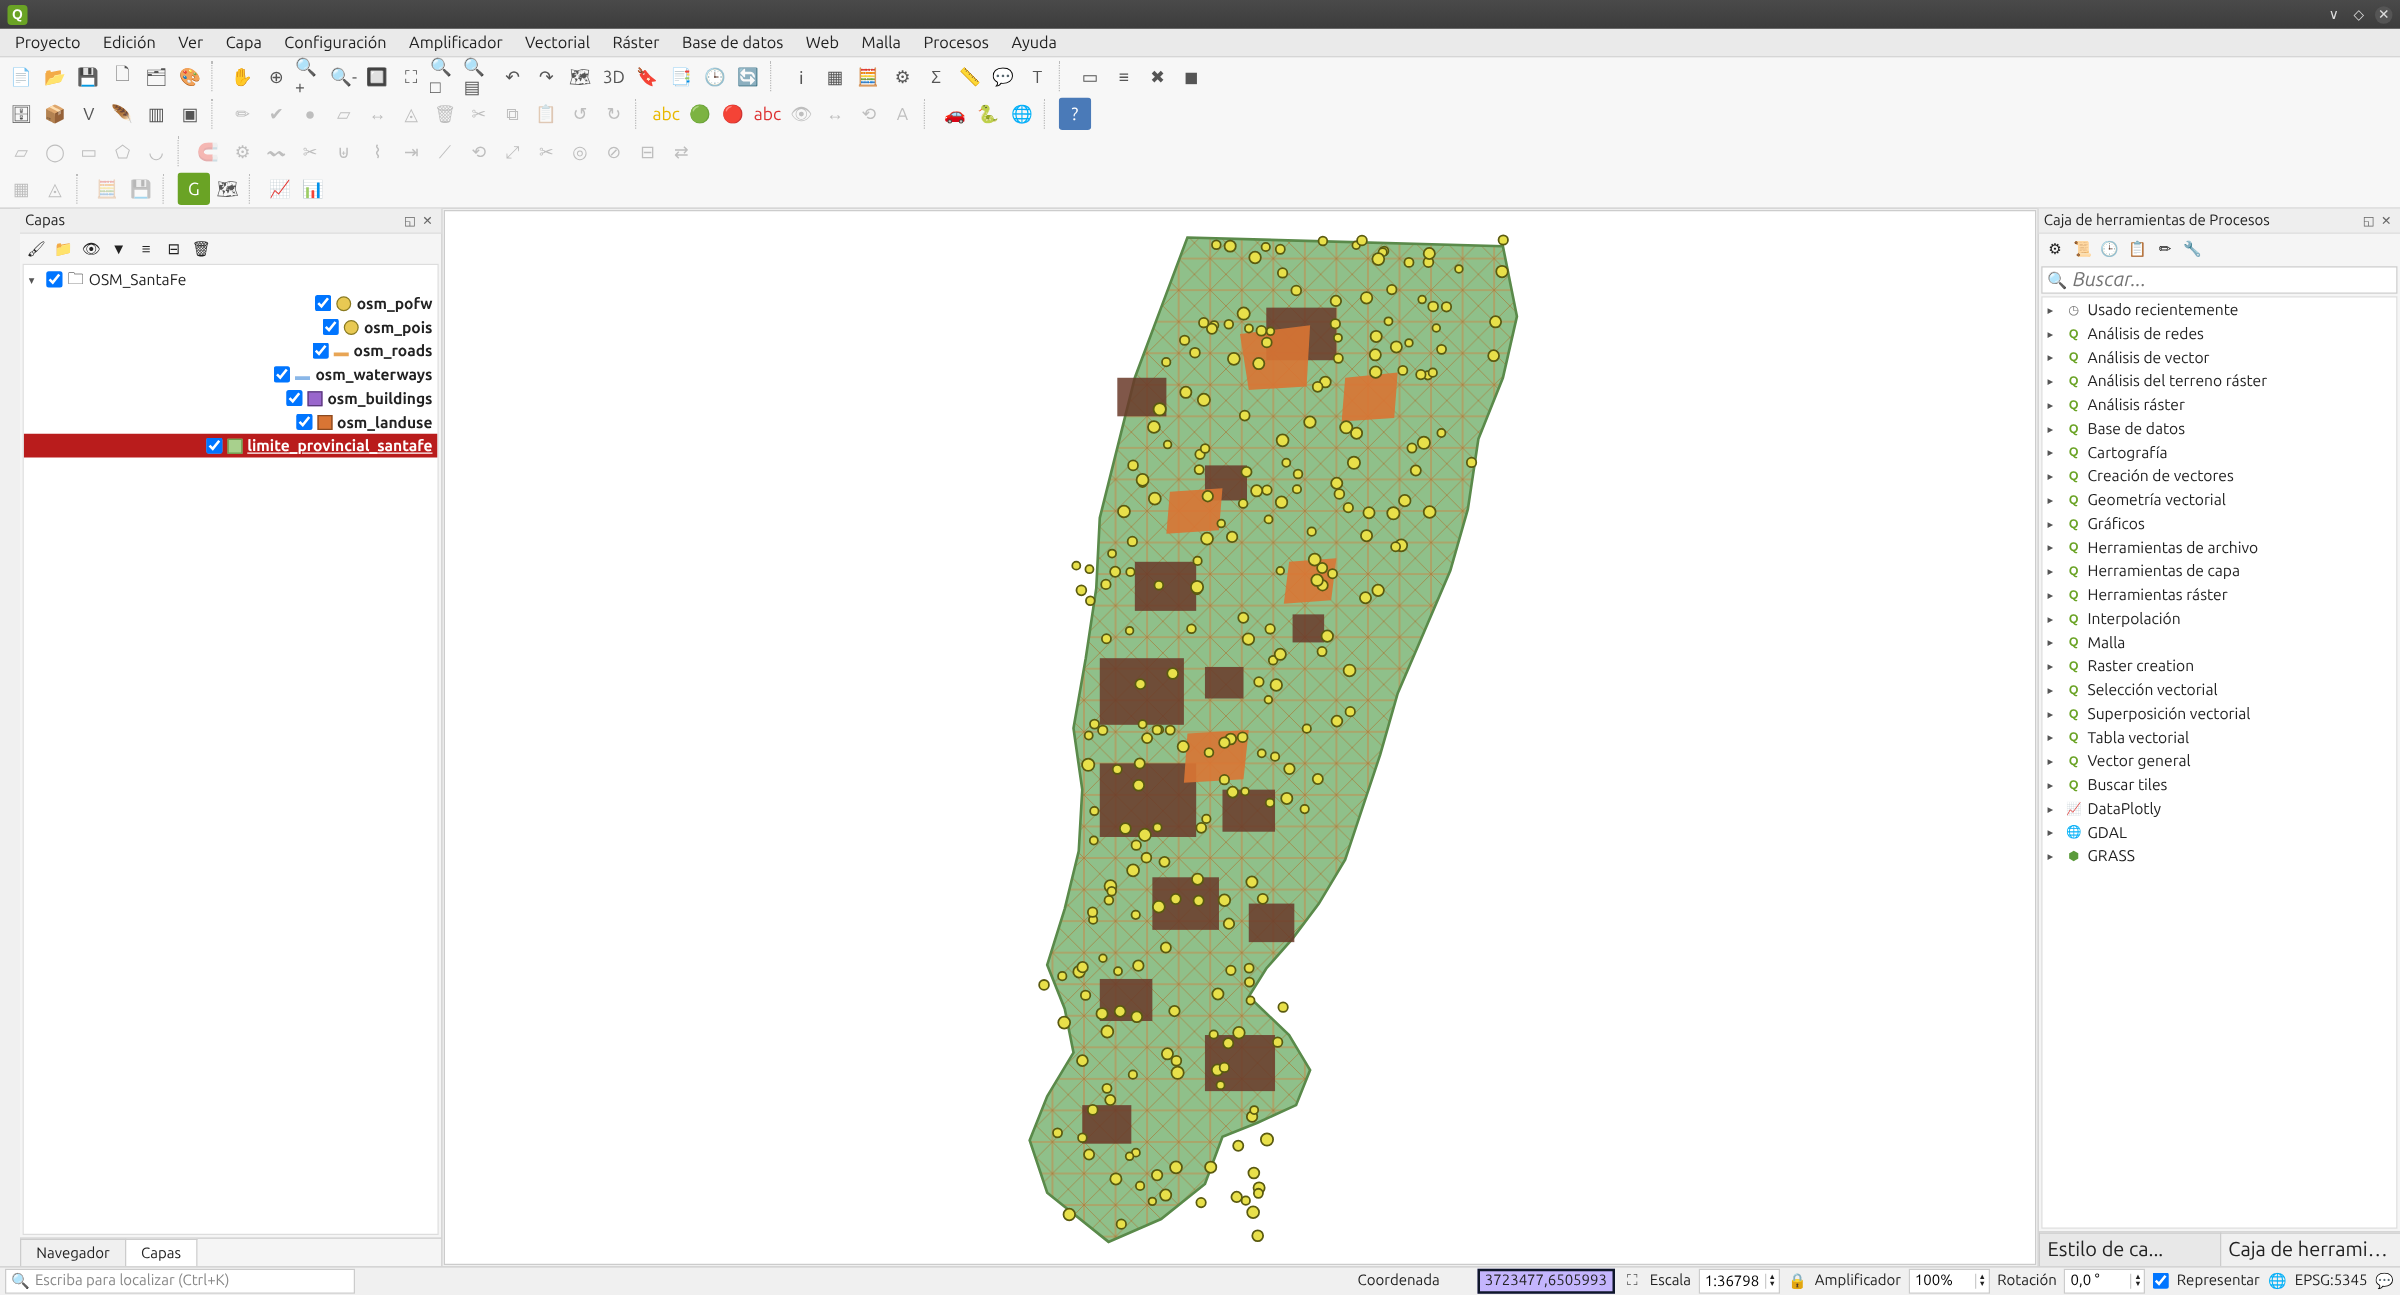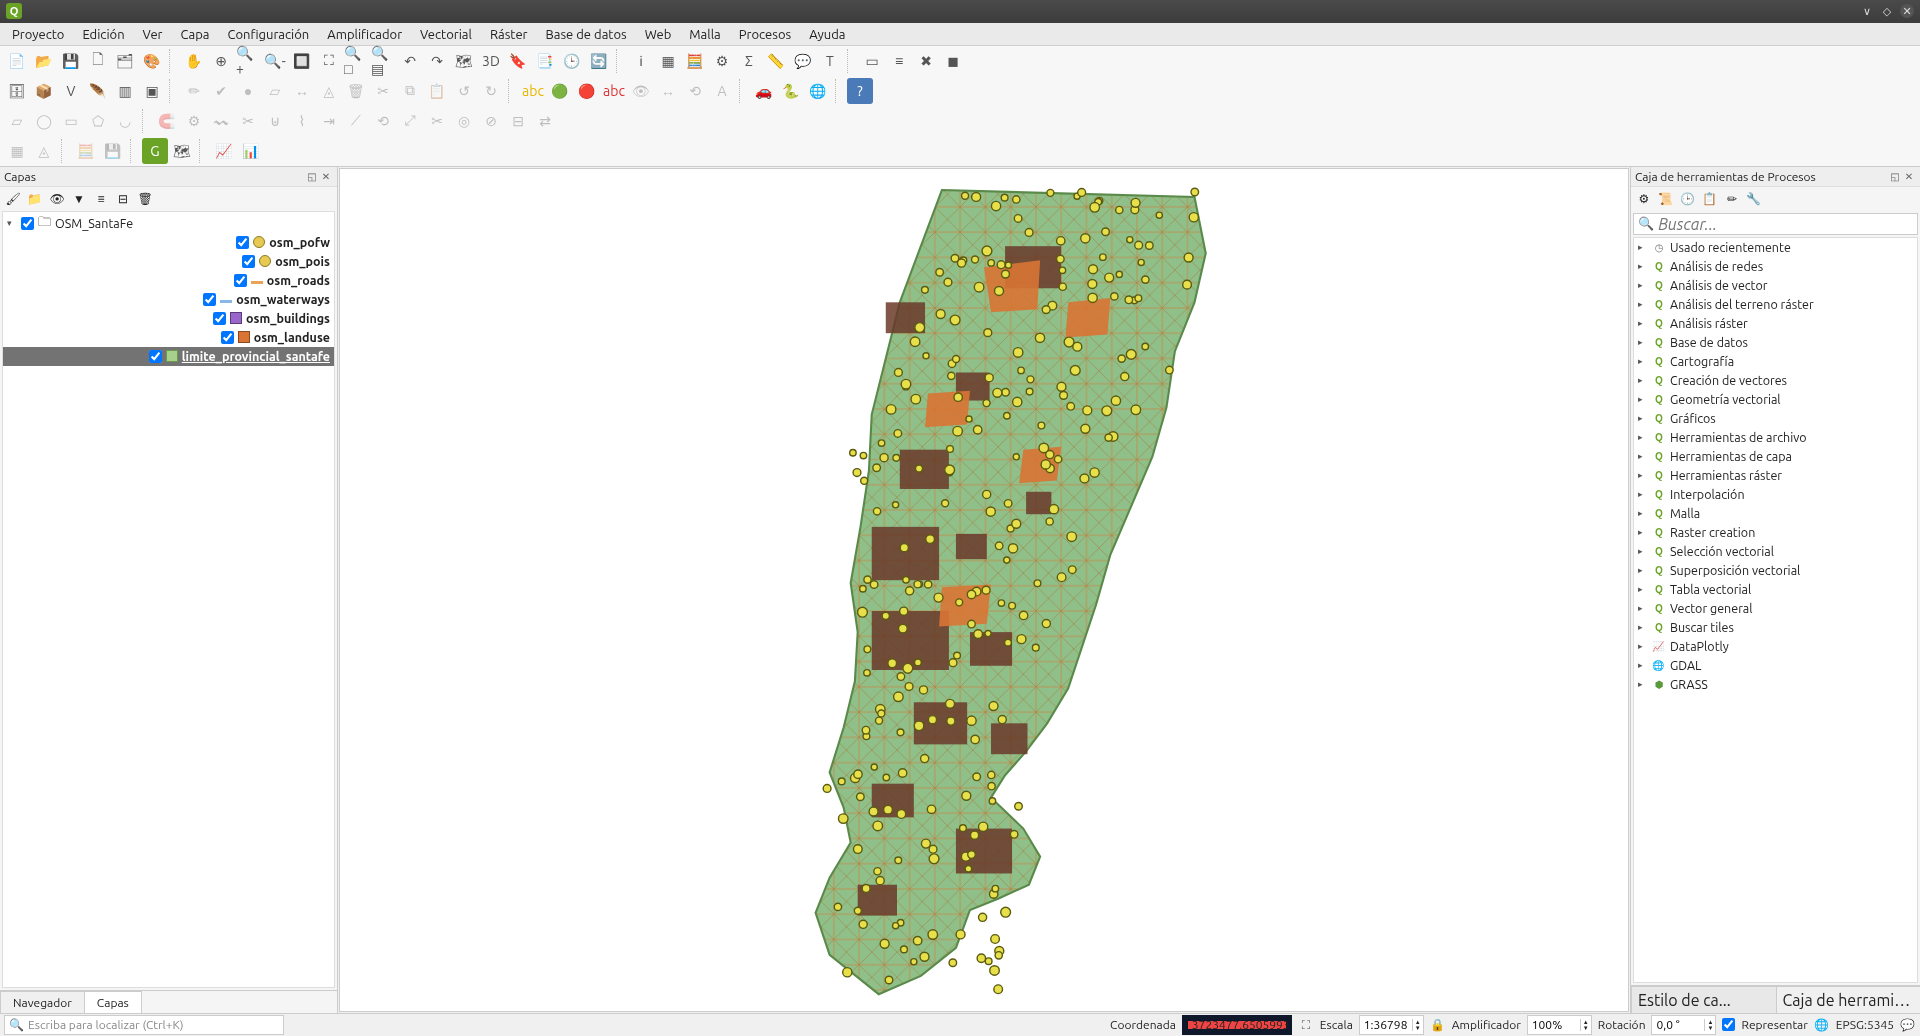--- a/index.html
+++ b/index.html
@@ -18,33 +18,33 @@
   .menubar .menu-item { padding: 2px 8px; cursor: pointer; }
 
   
   .toolbars { background: #f7f7f7; border-bottom: 1px solid #ccc; }
   .toolbar-row { display: flex; align-items: center; padding: 2px 4px; gap: 1px; flex-wrap: nowrap; min-height: 30px; }
   .tb-btn { width: 26px; height: 26px; display: inline-flex; align-items: center; justify-content: center; border: 1px solid transparent; border-radius: 3px; cursor: pointer; font-size: 14px; color: #555; }
   .tb-btn.disabled { opacity: 0.35; cursor: default; }
   .tb-sep { width: 8px; height: 24px; border-left: 1px dotted #bbb; margin: 0 3px; }
 
   
-  .main { flex: 1 1 auto; display: flex; min-height: 0; }
+  .main { flex: 1 1 auto; display: flex; min-height: 0; margin-left: 16px; }
 
   
   .left-panel { width: 338px; background: #f5f5f5; border-right: 1px solid #ccc; display: flex; flex-direction: column; }
   .panel-header { height: 20px; background: #eee; border-bottom: 1px solid #ddd; display: flex; align-items: center; padding: 0 4px; font-size: 12px; }
   .panel-header .spacer { flex: 1; }
   .panel-header .pbtn { width: 14px; height: 14px; font-size: 10px; color: #666; cursor: pointer; display: inline-flex; align-items: center; justify-content: center; }
   .panel-toolbar { height: 24px; display: flex; align-items: center; padding: 0 4px; gap: 4px; }
   .panel-toolbar .ptb { width: 18px; height: 18px; display: inline-flex; align-items: center; justify-content: center; font-size: 12px; cursor: pointer; }
   .layer-tree { flex: 1; overflow: auto; background: #fff; border: 1px solid #ddd; margin: 0 2px 2px 2px; padding: 2px 0; }
   .tree-row { display: flex; align-items: center; height: 19px; padding: 0 4px; gap: 4px; }
   .tree-row.indent-1 { padding-left: 20px; justify-content: flex-end; }
-  .tree-row.selected { background: #737373; color: #fff; }
+  .tree-row.selected { background: #b91c1c; color: #fff; }
   .tree-row .exp { width: 10px; font-size: 9px; color: #555; }
   .tree-row input[type=checkbox] { width: 13px; height: 13px; }
   .tree-row .sym { width: 12px; height: 12px; display: inline-block; }
   .sym-point { background: #e8c953; border: 1px solid #8a7a20; border-radius: 50%; }
   .sym-line { height: 3px !important; width: 14px; background: #e8a555; margin-top: 5px; }
   .sym-line2 { height: 3px !important; width: 14px; background: #8ab7e8; margin-top: 5px; }
   .sym-poly-p { background: #9966cc; border: 1px solid #5a3a7a; }
   .sym-poly-o { background: #d97534; border: 1px solid #8a4a20; }
   .sym-poly-g { background: #a8d08d; border: 1px solid #6a9a4a; }
   .tree-row .label { font-size: 12.5px; }
@@ -75,21 +75,21 @@
   .picon-grass { color: #5a9a3a; }
 
   .right-tabs { display: flex; border-top: 1px solid #ccc; }
   .rtab { flex: 1; padding: 4px 6px; border: 1px solid #ccc; border-bottom: none; margin-right: -1px; background: #f0f0f0; cursor: pointer; font-size: 16px; white-space: nowrap; overflow: hidden; text-overflow: ellipsis; }
   .rtab.active { background: #e8e8e8; }
 
   
   .statusbar { height: 24px; background: #f0f0f0; border-top: 1px solid #ccc; display: flex; align-items: center; padding: 0 4px; gap: 6px; font-size: 12px; }
   .statusbar .locate { width: 280px; border: 1px solid #ccc; background: #fff; height: 20px; display: flex; align-items: center; padding: 0 4px; gap: 4px; color: #888; }
   .statusbar .spacer { flex: 1; }
-  .statusbar .sb-field { border: 6px solid #0f172a; background: #ef4444; height: 20px; padding: 0 4px; display: flex; align-items: center; }
+  .statusbar .sb-field { border: 2px solid #0f172a; background: #c4b5fd; height: 20px; padding: 0 4px; display: flex; align-items: center; margin-left: 24px; }
   .statusbar .sb-spin { border: 1px solid #ccc; background: #fff; height: 20px; display: flex; align-items: center; }
   .statusbar .sb-spin input { border: none; width: 52px; padding: 0 4px; font-size: 12px; }
   .statusbar .sb-spin .arrows { display: flex; flex-direction: column; font-size: 6px; line-height: 1; border-left: 1px solid #ccc; padding: 0 2px; }
   .statusbar .sb-icon { width: 16px; height: 16px; display: inline-flex; align-items: center; justify-content: center; color: #555; }
 </style>
 </head>
 <body>
 
 <div class="titlebar">
   <span class="logo">Q</span>

